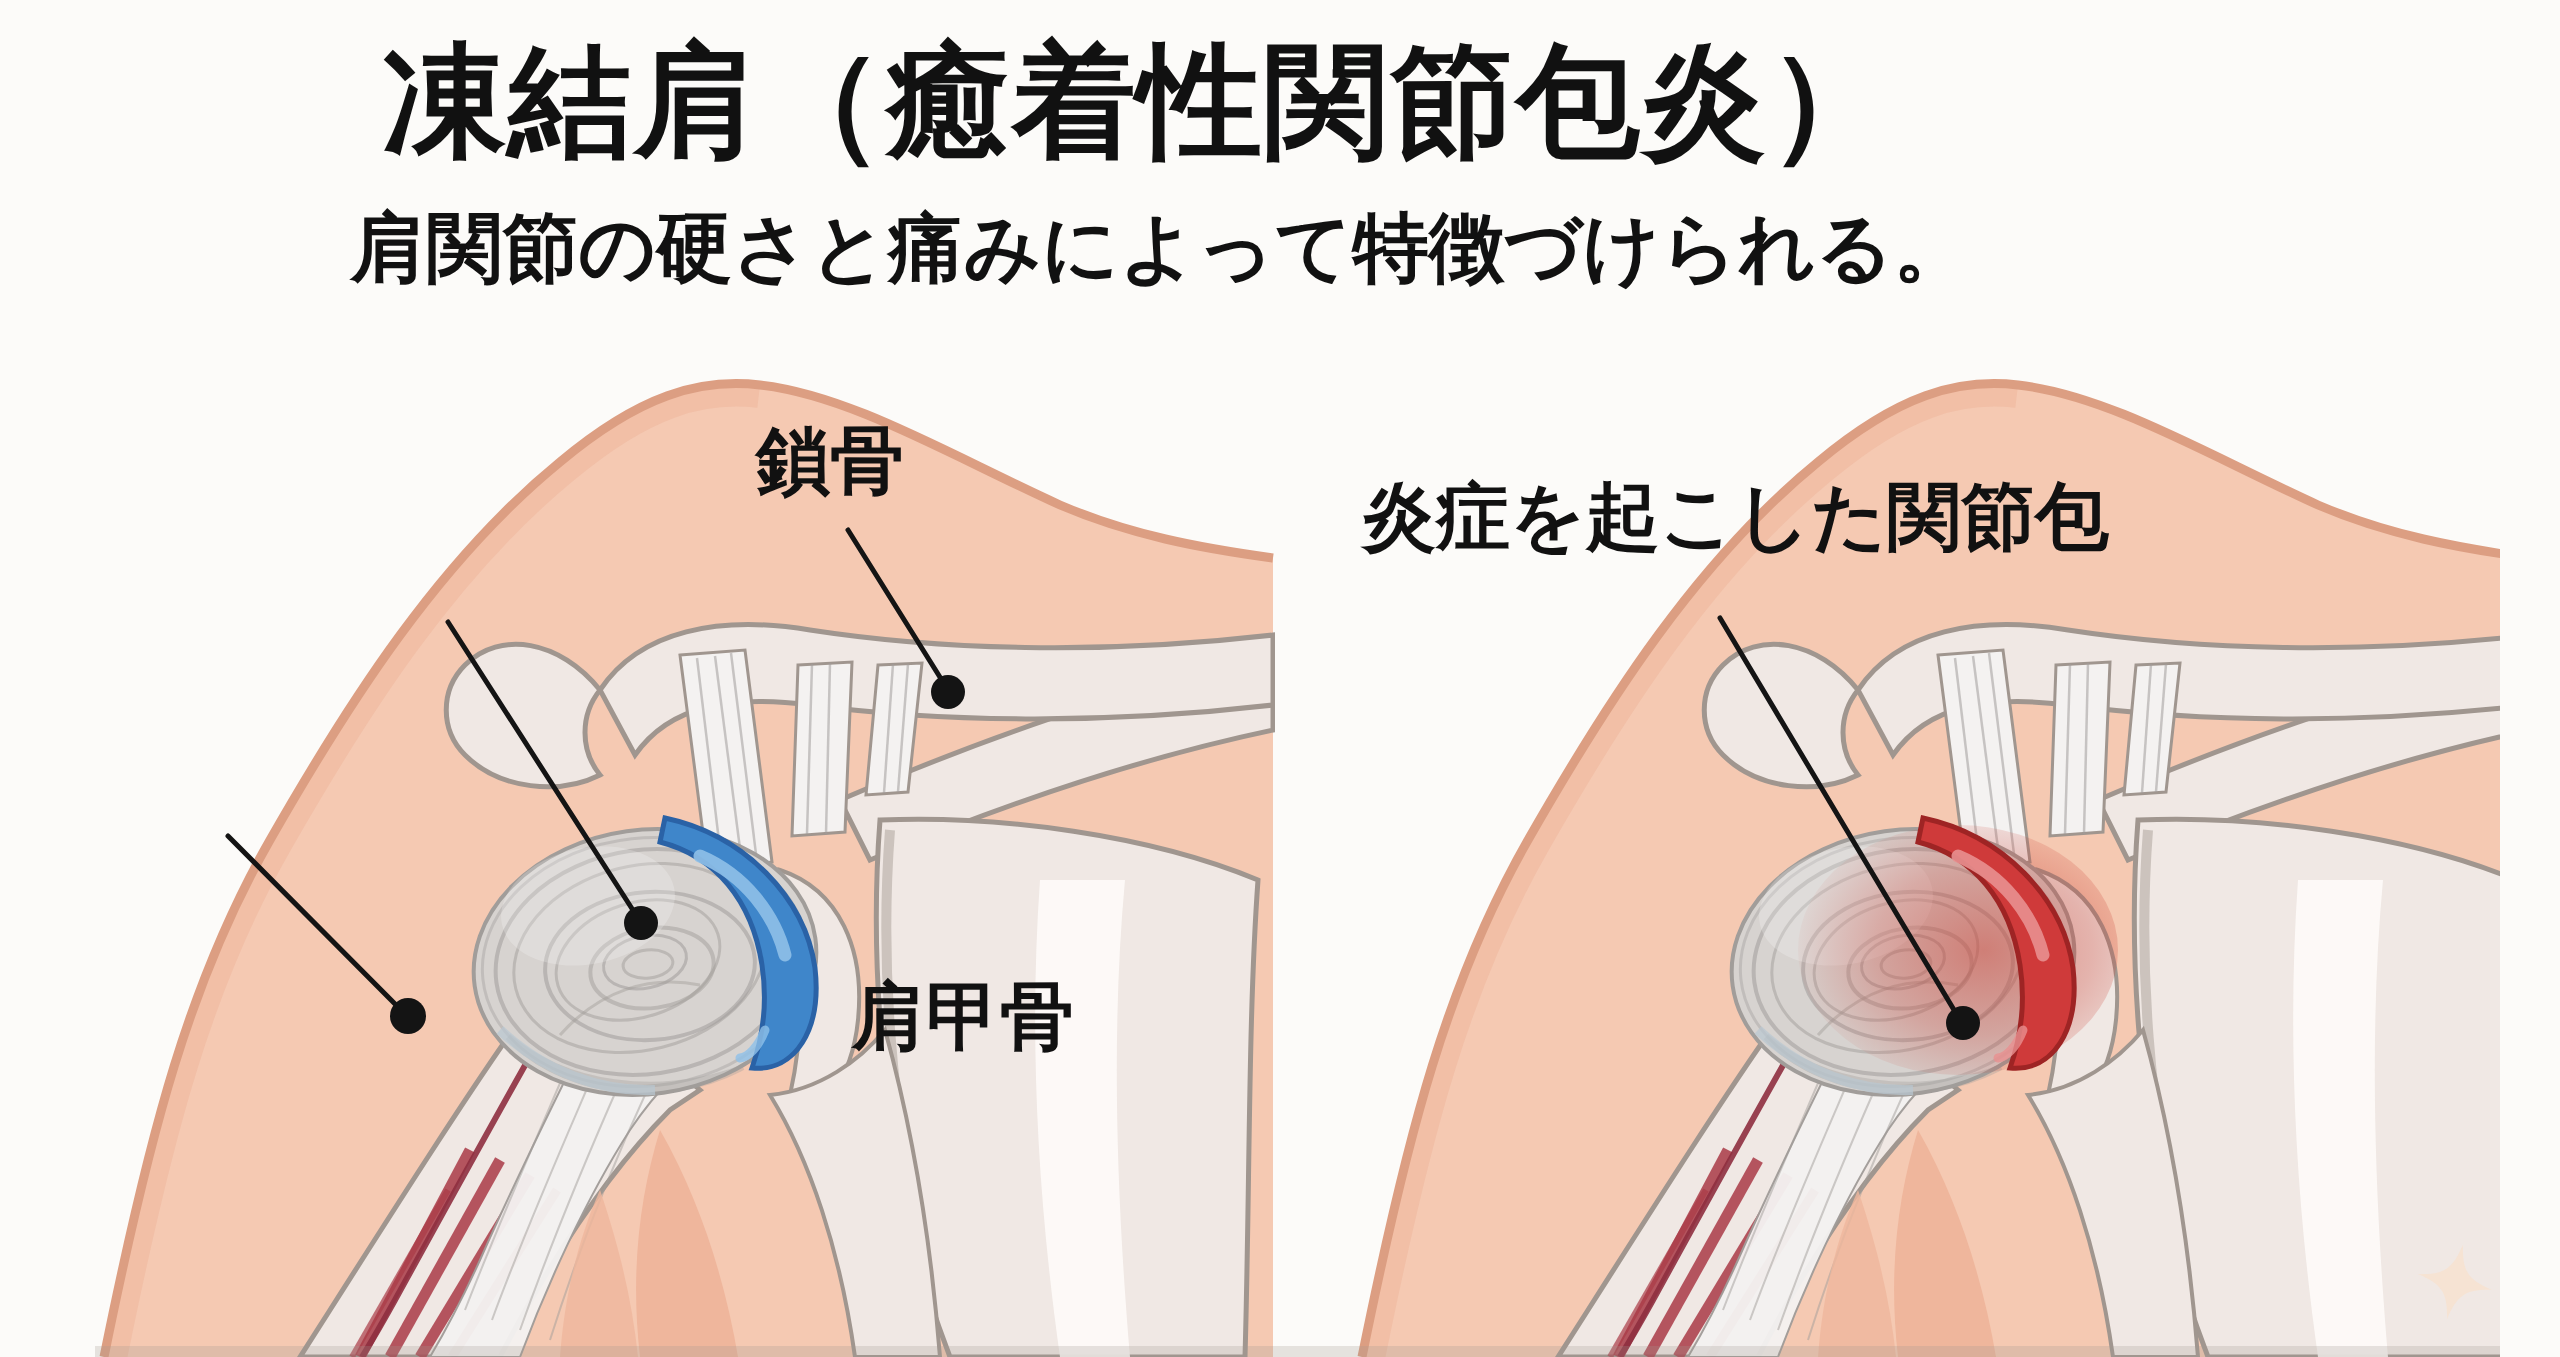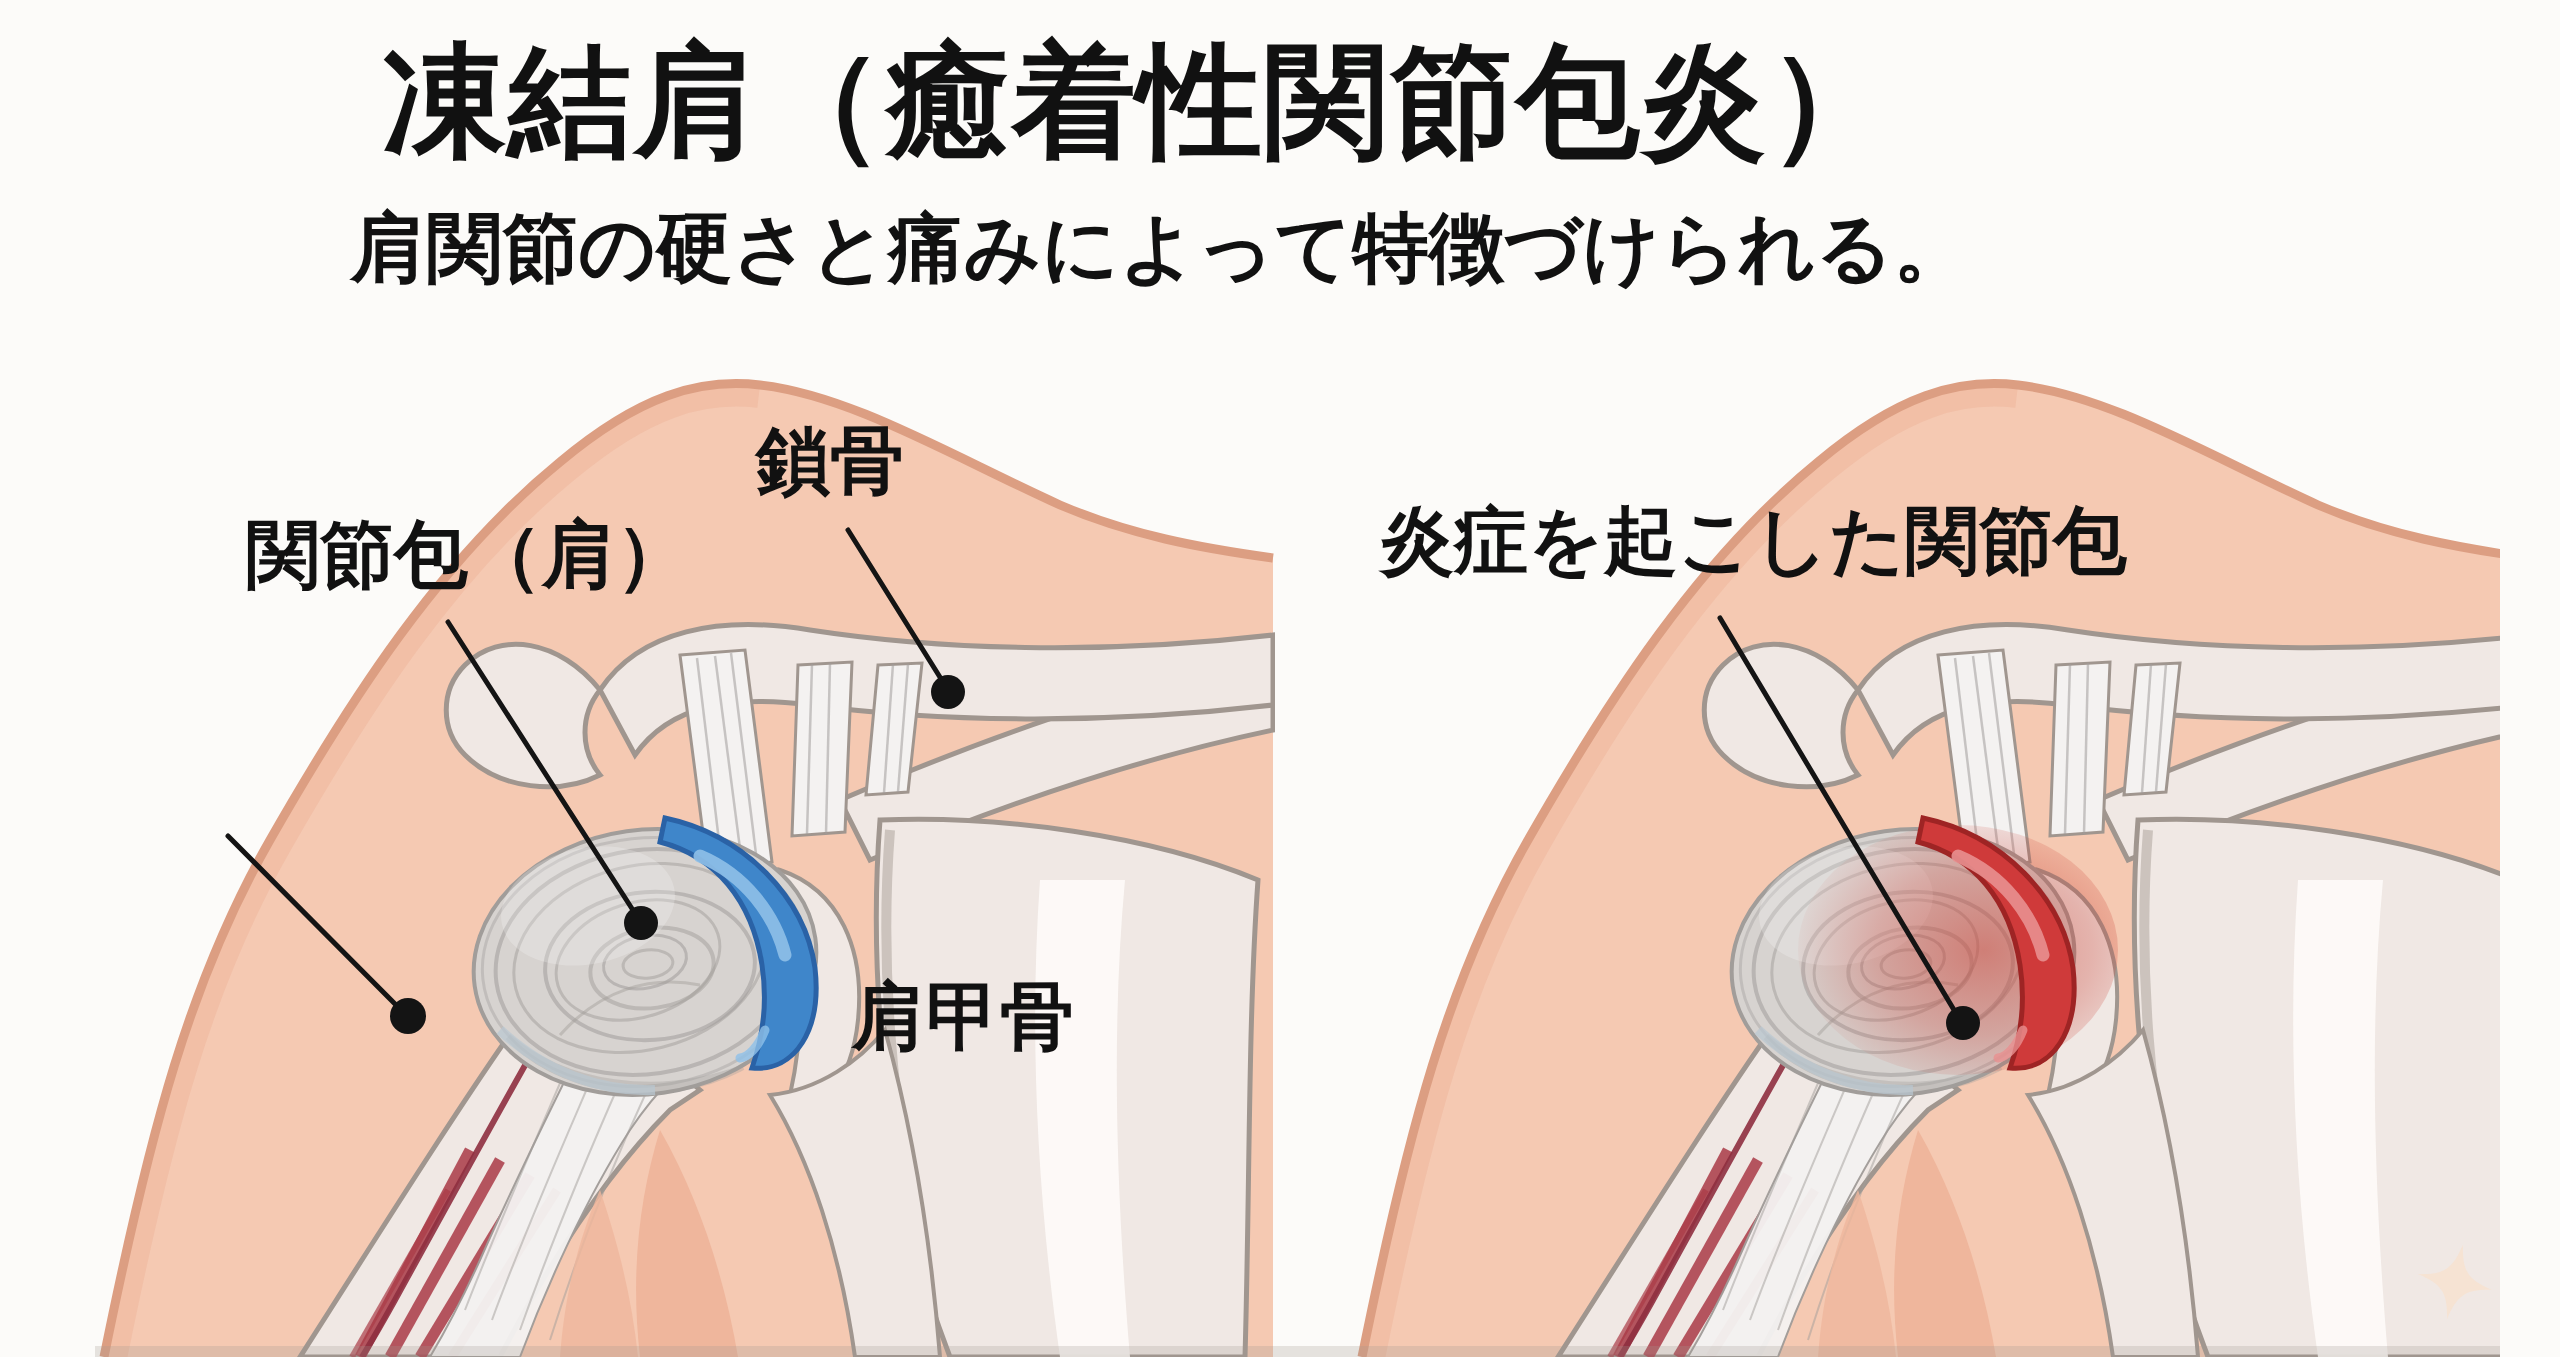--- a/index.html
+++ b/index.html
@@ -32,21 +32,21 @@
     font-size:76px;font-weight:600;line-height:1.1;white-space:nowrap;padding-left:44px;
   }
   .anno{
     position:absolute;font-size:74px;font-weight:600;line-height:1;
     white-space:nowrap;color:var(--text);
   }
   #lab-clavicle{left:756px;top:424px;}
   #lab-capsule{left:246px;top:518px;}
   #lab-humerus{left:104px;top:736px;}
   #lab-scapula{left:852px;top:980px;}
-  #lab-inflamed{left:1362px;top:504px;margin-left:18px;}
+  #lab-inflamed{left:1362px;top:480px;}
 </style>
 </head>
 <body>
 
 <div class="stage">
 
   <svg width="2560" height="1357" viewBox="0 0 2560 1357">
     <defs>
       <radialGradient id="glowGrad" cx="0.58" cy="0.5" r="0.62">
         <stop offset="0%" stop-color="var(--inflammation-glow)" stop-opacity="0.62"></stop>
@@ -202,16 +202,15 @@
 
     <path transform="translate(2455,1282) rotate(12)" d="M0,-38 C5,-12 12,-5 38,0 C12,5 5,12 0,38 C-5,12 -12,5 -38,0 C-12,-5 -5,-12 0,-38 Z" fill="var(--sparkle)"></path>
 
     <rect x="95" y="1346" width="2405" height="11" fill="var(--bone-outline)" opacity="0.25"></rect>
   </svg>
 
   <div class="title">凍結肩（癒着性関節包炎）</div>
   <div class="subtitle">肩関節の硬さと痛みによって特徴づけられる。</div>
 
   <div class="anno" id="lab-clavicle">鎖骨</div>
-  <div class="anno" id="lab-capsule">関節包（肩）</div>
   <div class="anno" id="lab-scapula">肩甲骨</div>
   <div class="anno" id="lab-inflamed">炎症を起こした関節包</div>
 </div>
 
 </body></html>

